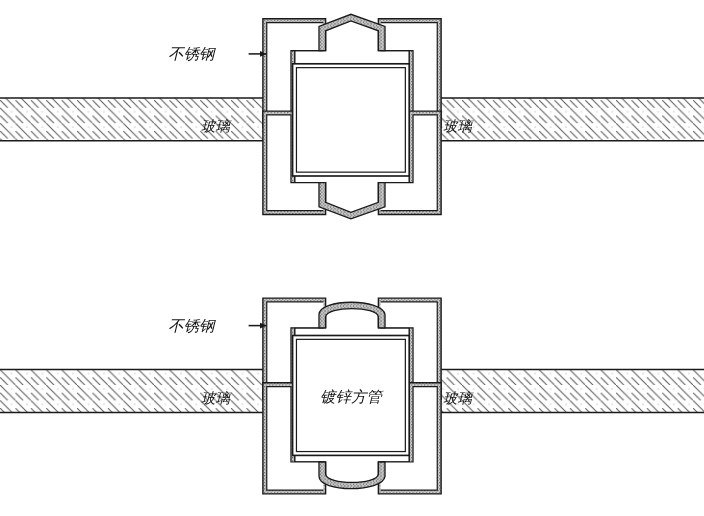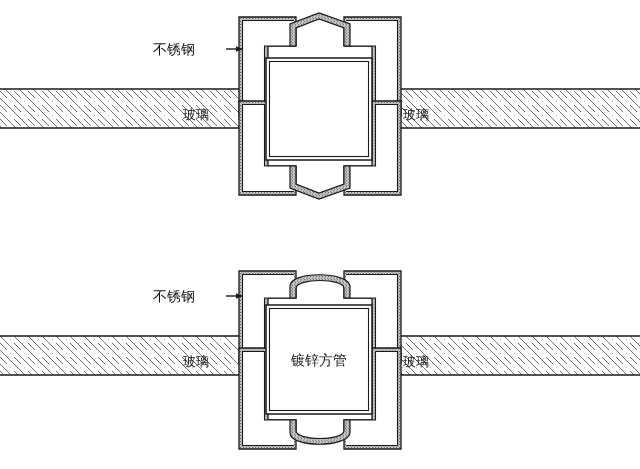--- a/index.html
+++ b/index.html
@@ -2,21 +2,21 @@
 <html><head>
 <meta charset="utf-8">
 <style>
   html,body{margin:0;padding:0;background:#ffffff;}
   body{
     width:640px;height:469px;
     font-family:"DejaVu Sans","Liberation Sans",sans-serif;
     overflow:hidden;
     position:relative;
   }
-  #stage{position:absolute;left:0;top:0;width:640px;height:469px;}
+  #stage{position:absolute;left:0;top:0;width:640px;height:469px;font-style:italic;}
   svg{display:block;}
   .cjk{font-family:"DejaVu Sans","Liberation Sans",sans-serif;}
 </style>
 </head>
 <body>
 
 <div id="stage">
 <svg width="640" height="469" viewBox="0 0 640 469" xmlns="http://www.w3.org/2000/svg">
 
   <defs>

